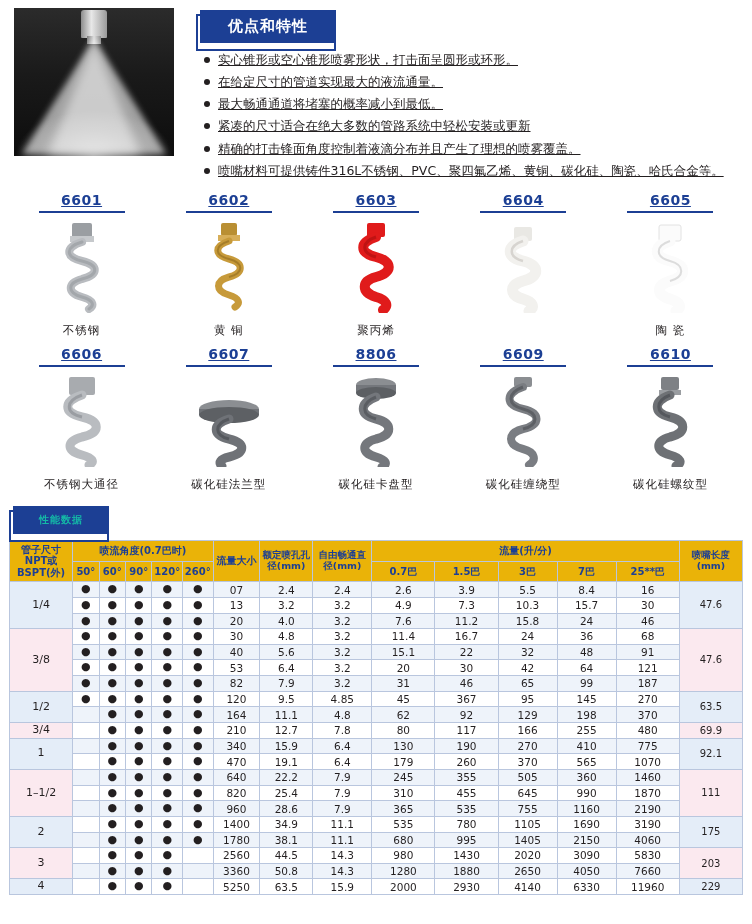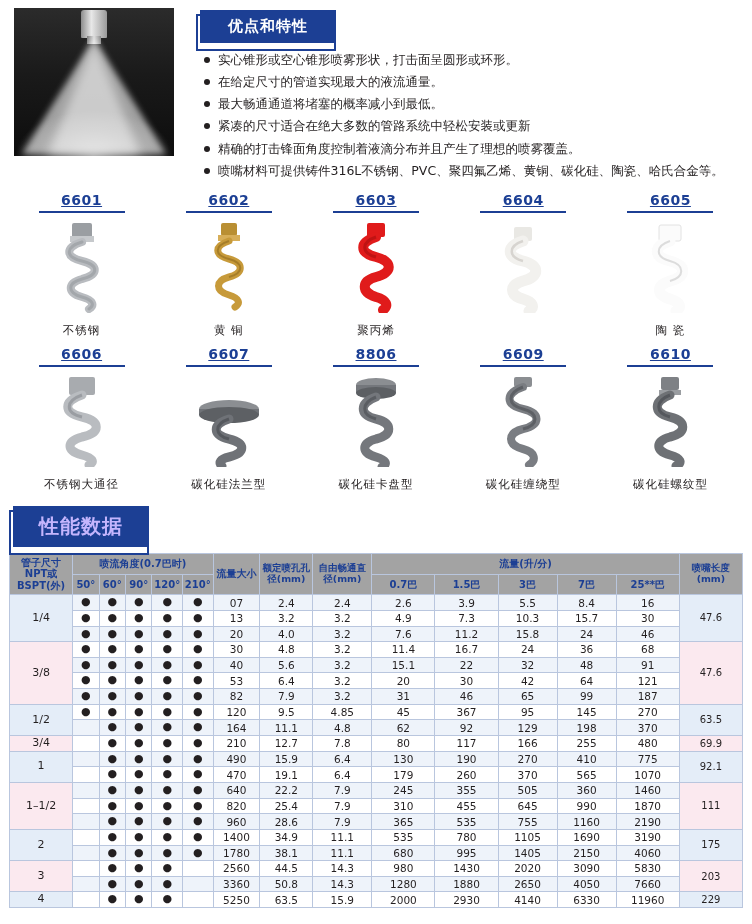--- a/index.html
+++ b/index.html
@@ -53,20 +53,21 @@
     filter: blur(5px);
   }
   .photo .mist {
     position:absolute; left:0; bottom:0; width:100%; height:46px;
     background: radial-gradient(ellipse at 50% 100%, rgba(255,255,255,.55), rgba(255,255,255,0) 70%);
   }
 
   .features {
     flex: 1 1 auto;
     padding-left: 22px;
+    text-decoration: underline;
   }
   .feat-title-wrap {
     display:inline-block;
     position:relative;
     margin: 2px 0 8px 4px;
   }
   .feat-title {
     display:inline-block;
     background:#1c3f94;
     color:#ffffff;
@@ -140,22 +141,22 @@
     letter-spacing:1px;
     padding:8px 0 4px 0;
     color:#231f20;
   }
 
   
   .perf-wrap { padding: 6px 9px 0 9px; }
   .perf-title-wrap { display:inline-block; position:relative; margin: 4px 0 6px 4px; }
   .perf-title {
     display:inline-block;
-    background:#1c3f94; color:#c4b5fd;
-    font-size:20px; font-weight:bold;
+    background:#1c3f94; color:#14b8a6;
+    font-size:10px; font-weight:bold;
     padding:5px 24px; letter-spacing:1px;
     border:2px solid #1c3f94; position:relative; z-index:2;
   }
   .perf-title-wrap:before{
     content:""; position:absolute; left:-4px; top:4px;
     width:100%;height:100%; border:2px solid #1c3f94; z-index:1;
   }
 
   table.perf {
     width:100%;
@@ -163,21 +164,21 @@
     font-size:10.5px;
     table-layout:fixed;
   }
   table.perf th, table.perf td {
     border:1px solid #b9c6de;
     text-align:center;
     padding:1px 1px;
     line-height:1.15;
   }
   table.perf thead th {
-    background:#a3a3a3;
+    background:#eab308;
     color:#1c3f94;
     font-weight:bold;
     font-size:10px;
     padding:3px 1px;
   }
   table.perf thead th.small { font-size:9.5px; }
   td.dot { font-size:11px; color:#231f20; }
   tbody tr.band-a td { background:#eef3fa; }
   tbody tr.band-b td { background:#ffffff; }
   td.grp { font-size:11px; }
@@ -385,21 +386,21 @@
         <th rowspan="2" class="small">额定喷孔孔径(mm)</th>
         <th rowspan="2" class="small">自由畅通直径(mm)</th>
         <th colspan="5">流量(升/分)</th>
         <th rowspan="2" class="small">喷嘴长度(mm)</th>
       </tr>
       <tr>
         <th>50°</th>
         <th>60°</th>
         <th>90°</th>
         <th>120°</th>
-        <th>210°</th>
+        <th>260°</th>
         <th>0.7巴</th>
         <th>1.5巴</th>
         <th>3巴</th>
         <th>7巴</th>
         <th>25**巴</th>
       </tr>
     </thead>
     <tbody id="perf-body">
         <tr class="band-a">
           <td rowspan="3" class="grp blue">1/4</td>
@@ -559,21 +560,21 @@
           <td>480</td>
           <td rowspan="1" class="len pink">69.9</td>
         </tr>
         <tr class="band-a">
           <td rowspan="2" class="grp blue">1</td>
           <td class="dot"></td>
           <td class="dot">●</td>
           <td class="dot">●</td>
           <td class="dot">●</td>
           <td class="dot">●</td>
-          <td>490</td>
+          <td>340</td>
           <td>15.9</td>
           <td>6.4</td>
           <td>130</td>
           <td>190</td>
           <td>270</td>
           <td>410</td>
           <td>775</td>
           <td rowspan="2" class="len blue">92.1</td>
         </tr>
         <tr class="band-b">

